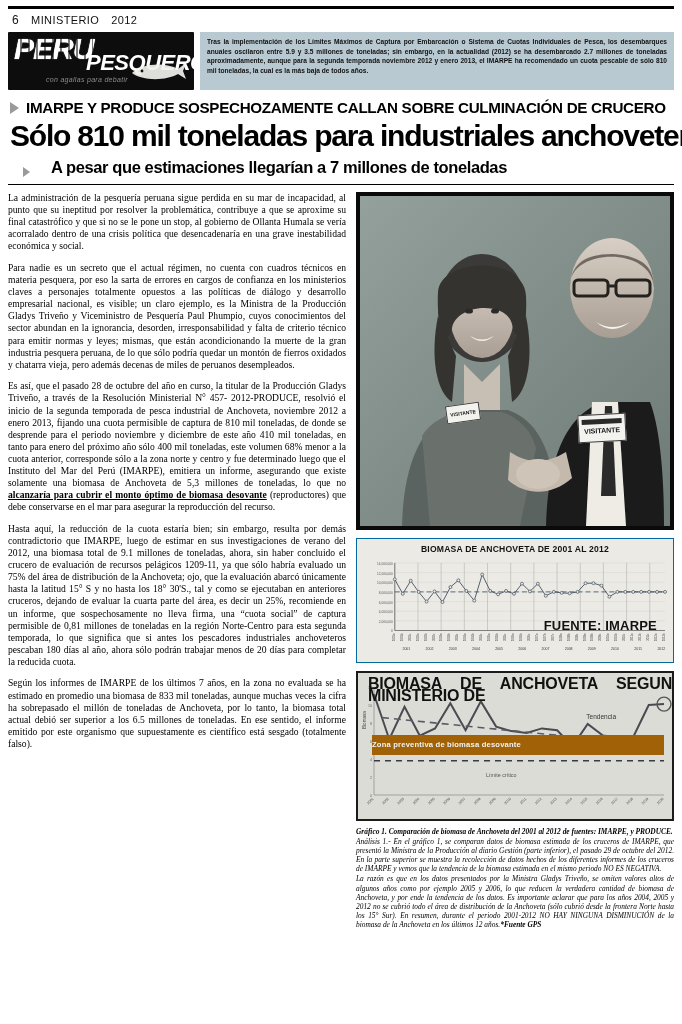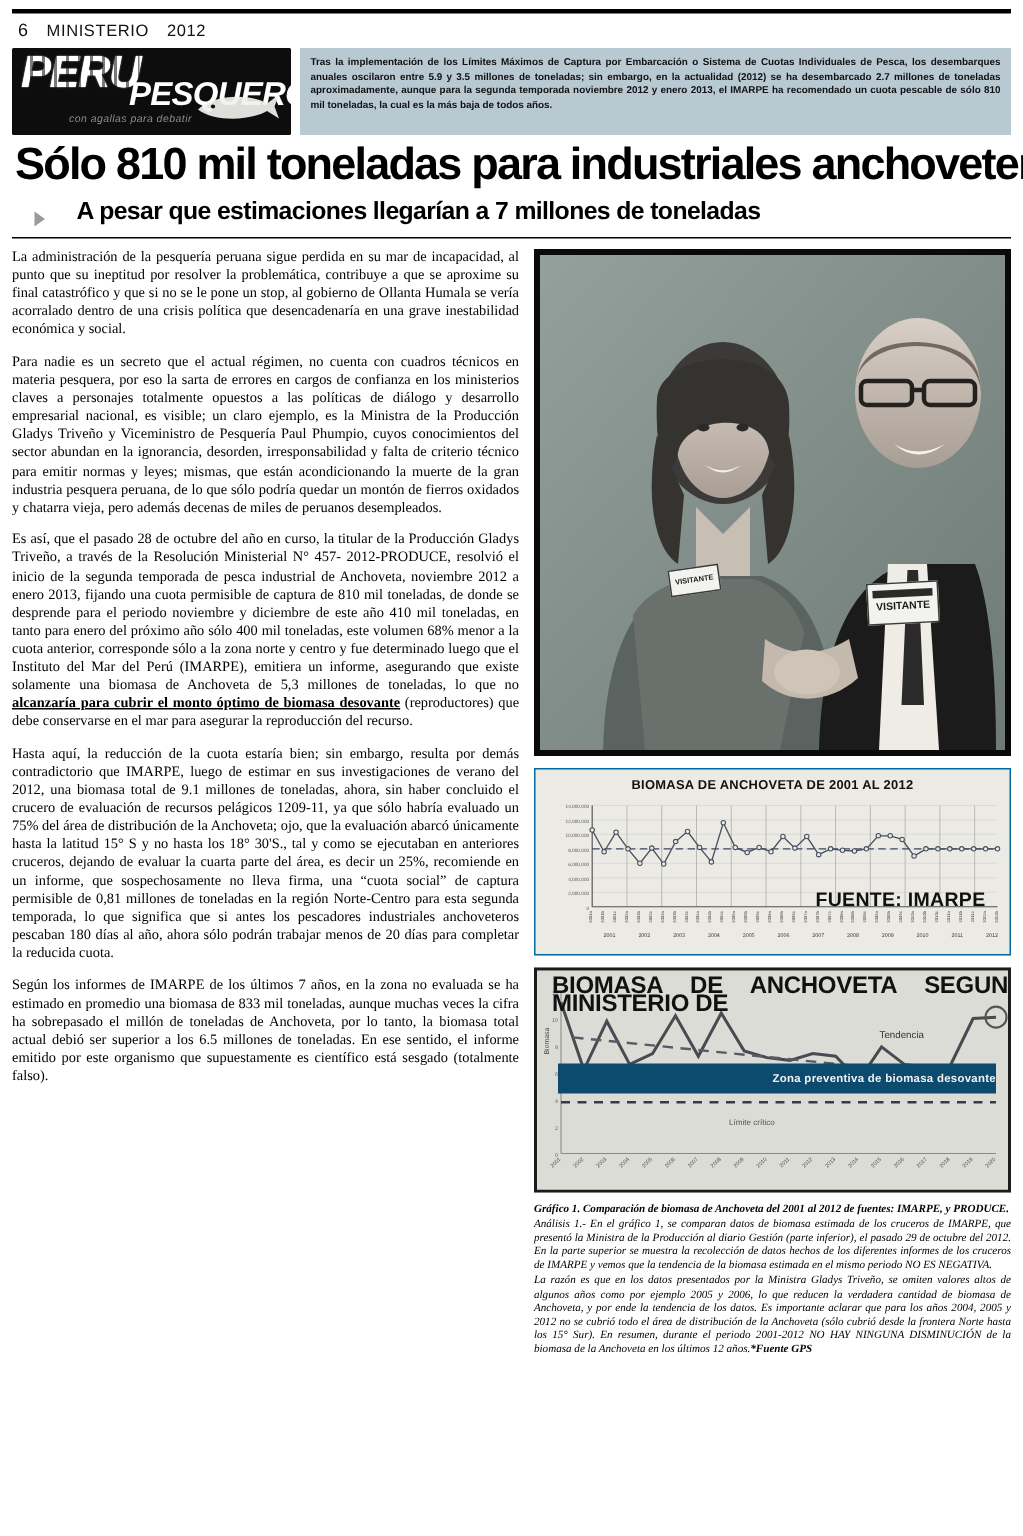--- a/index.html
+++ b/index.html
@@ -143,21 +143,21 @@
     height:150px;padding:0;overflow:hidden;
     background:#d8d8d2;border:2px solid #1b1b1b;
   }
   .c2-title{
     position:absolute;left:10px;top:5px;z-index:4;
     font-family:"Liberation Sans", sans-serif;font-weight:bold;
     font-size:16px;color:#111;letter-spacing:-.2px;
   }
   .c2-band{
     position:absolute;left:14px;right:8px;top:62px;height:20px;
-    background:#0c4a6e;z-index:2;display:flex;align-items:center;justify-content:flex-end;
+    background:#a16207;z-index:2;display:flex;align-items:center;justify-content:flex-start;
   }
   .c2-band span{
     font-family:"Liberation Sans", sans-serif;font-weight:bold;
     font-size:7.6px;color:#f2f2f2;letter-spacing:.2px;
   }
   .c2-tend{
     position:absolute;right:56px;top:38px;z-index:4;
     font-family:"Liberation Sans", sans-serif;font-size:6.5px;color:#333;
   }
   .c2-limit{
@@ -206,20 +206,24 @@
       <div class="logo-tag">con agallas para debatir</div>
       <svg class="logo-fish" viewBox="0 0 60 26">
         <path d="M4 15 C14 5, 38 4, 50 11 L58 5 L55 13 L58 21 L50 16 C38 23, 14 23, 4 15 Z" fill="#f0f0ec" opacity=".92"></path>
         <circle cx="14" cy="13" r="1.4" fill="#111"></circle>
       </svg>
     </div>
 
     <div class="lede">Tras la implementación de los Límites Máximos de Captura por Embarcación o Sistema de Cuotas Individuales  de Pesca, los desembarques anuales oscilaron entre 5.9 y 3.5 millones de toneladas; sin embargo, en la actualidad (2012) se ha desembarcado 2.7 millones de toneladas aproximadamente, aunque para la segunda temporada noviembre 2012 y enero 2013, el IMARPE  ha recomendado  un cuota pescable de sólo 810 mil toneladas, la cual es  la más baja de todos años.</div>
   </div>
 
+  <div class="kicker">
+    <span class="tri"></span>
+    <span class="kicker-text">IMARPE Y PRODUCE SOSPECHOZAMENTE CALLAN SOBRE CULMINACIÓN DE CRUCERO</span>
+  </div>
 
   <div class="headline">Sólo  810 mil toneladas para industriales anchoveteros</div>
 
   <div class="subhead">
     <span class="tri sm"></span>
     <span class="subhead-text">A pesar que estimaciones llegarían a 7 millones de toneladas</span>
   </div>
 
   <div class="rule-thin"></div>
 

